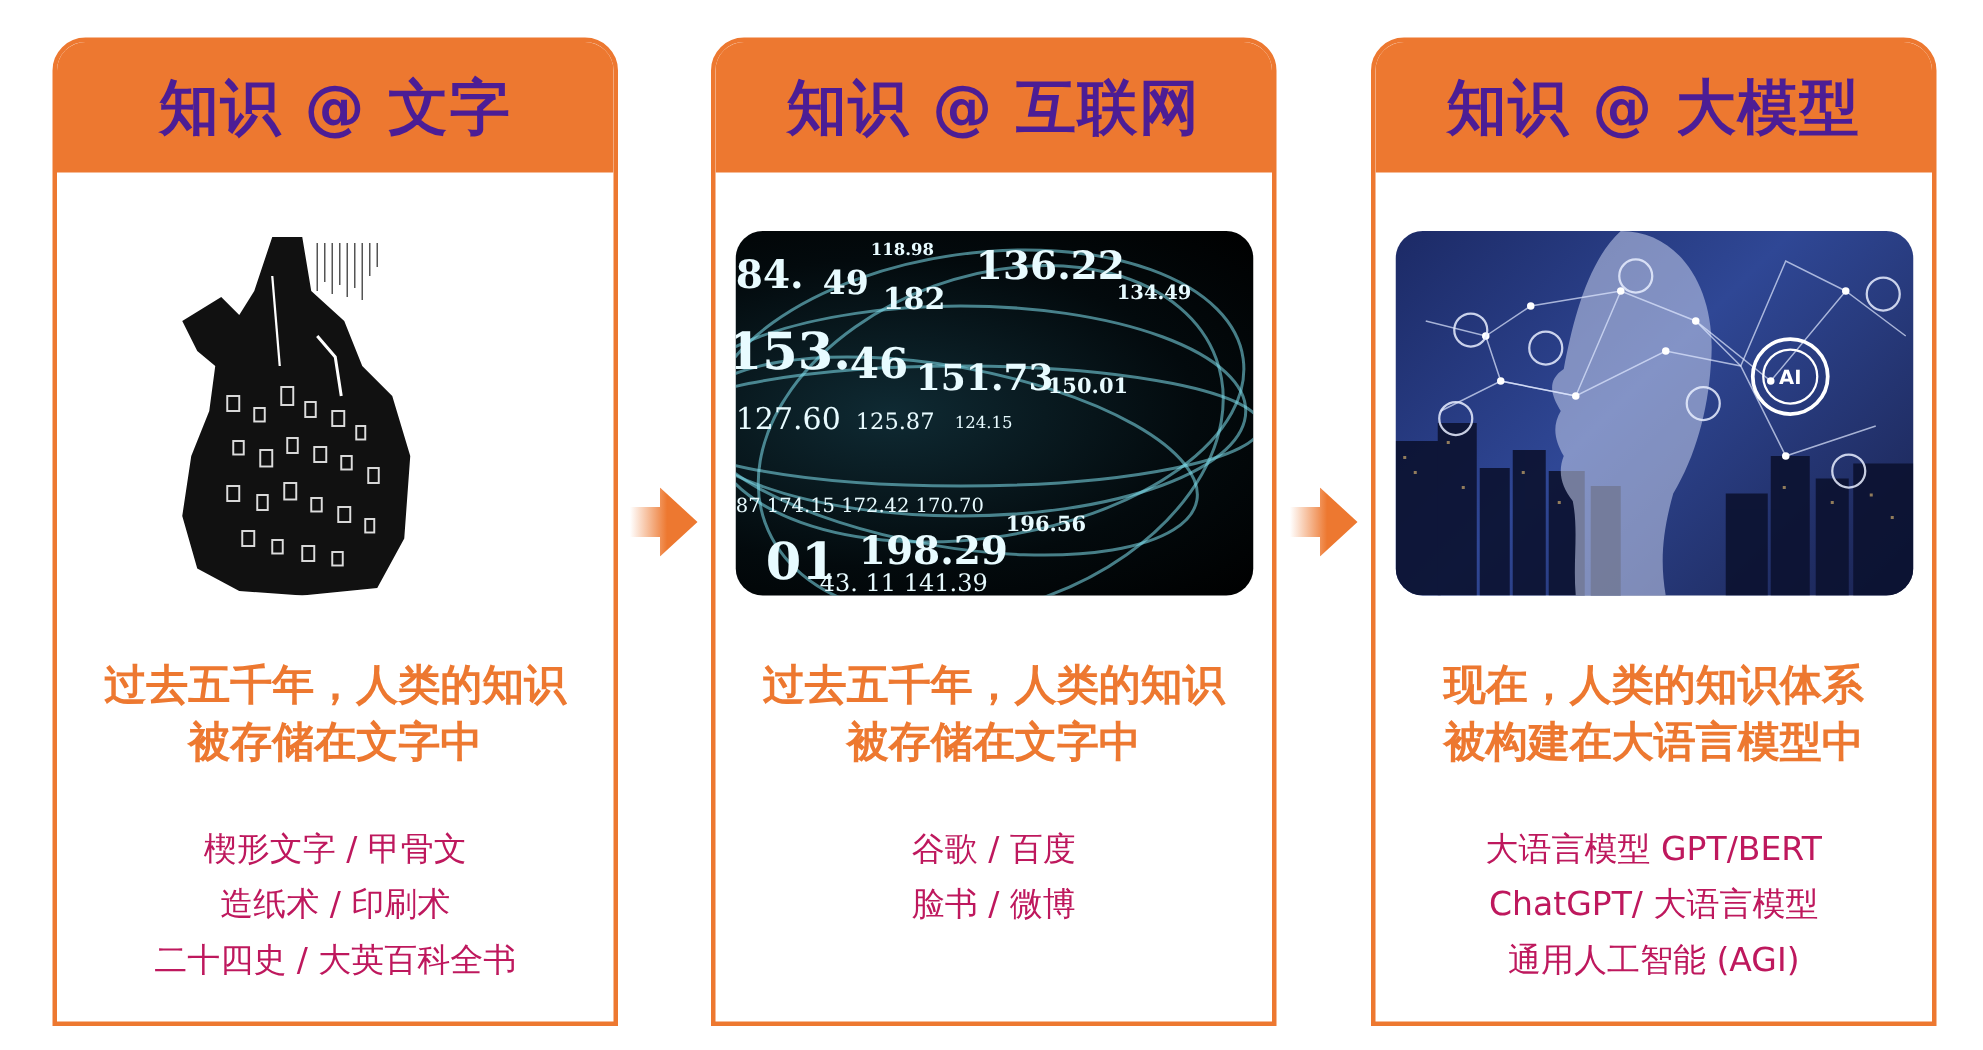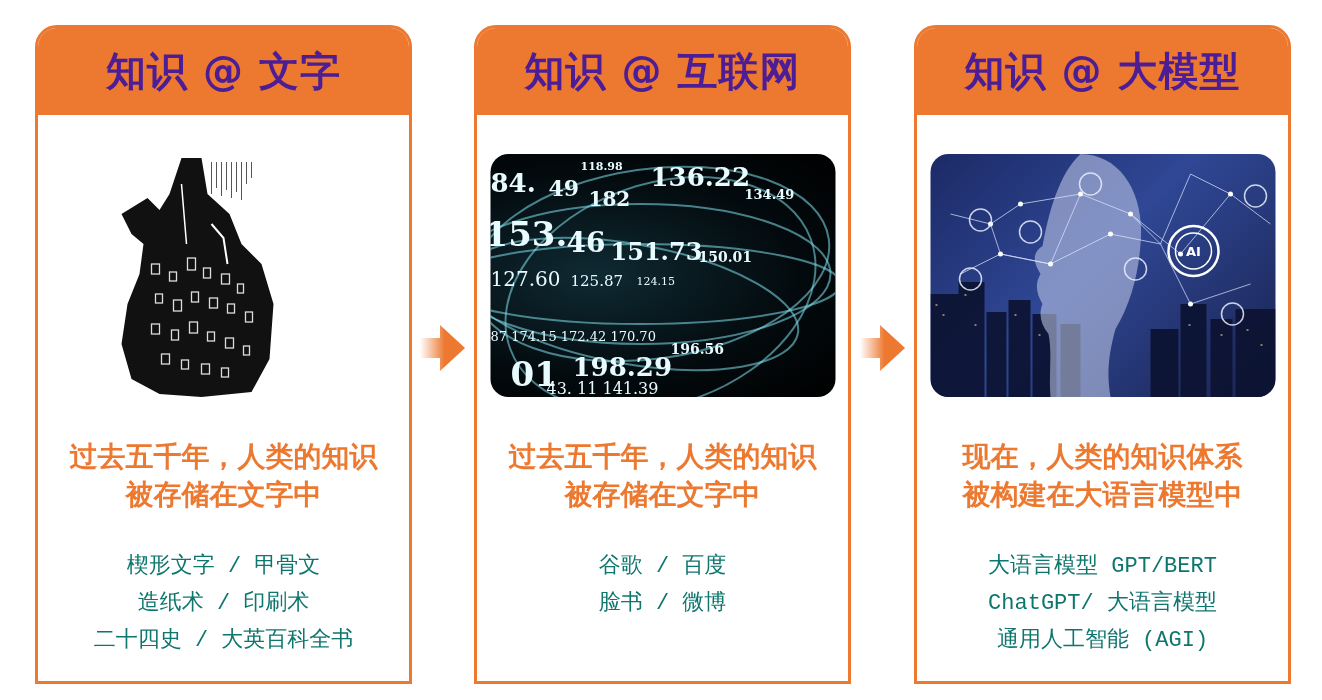--- a/index.html
+++ b/index.html
@@ -47,24 +47,23 @@
     font-weight: bold;
     font-size: 28px;
     line-height: 38px;
   }
   .card-title span { display: block; }
   .card-list {
     position: absolute;
     left: 0; right: 0;
     top: 520px;
     text-align: center;
-    color: #0f766e;
+    color: #be185d;
     font-size: 22px;
     line-height: 37px;
-    font-family: Liberation Mono, monospace;
   }
   .card-list span { display: block; }
 
   .arrow {
     position: absolute;
     top: 325px;
     width: 46px; height: 46px;
   }
 
   

